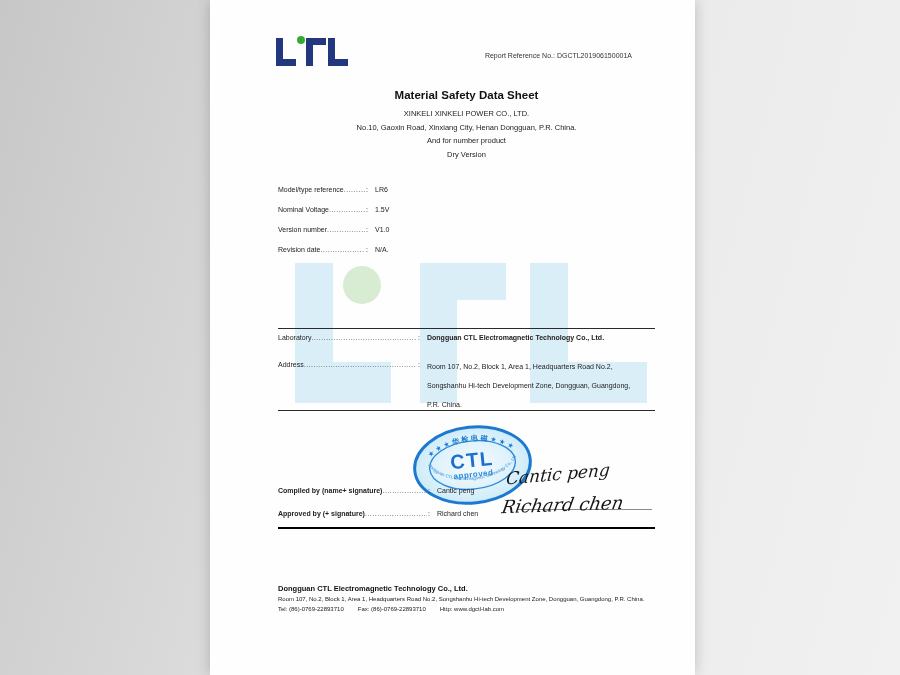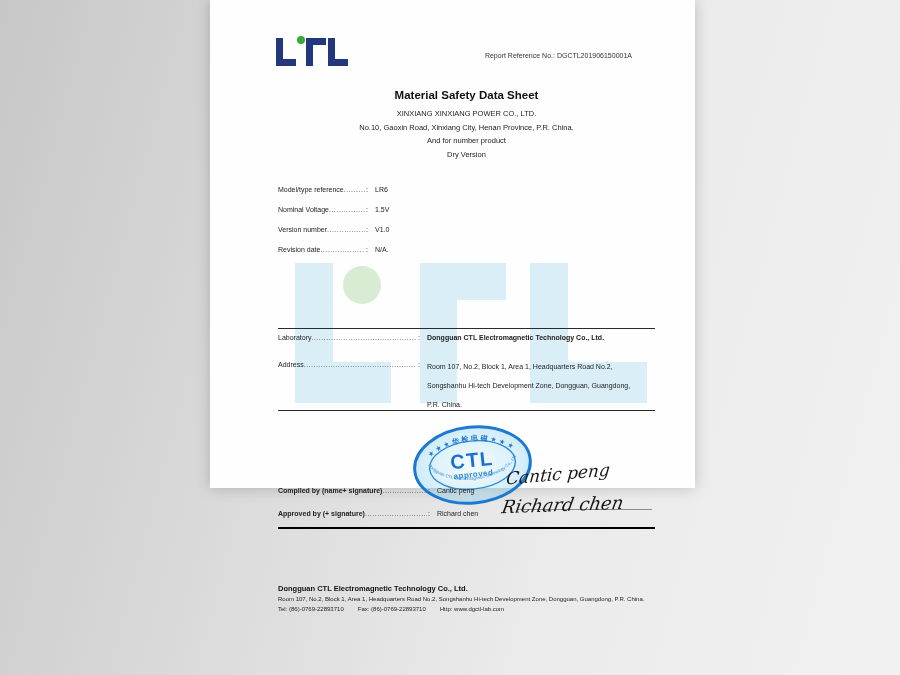--- a/index.html
+++ b/index.html
@@ -4,21 +4,21 @@
 <style>
   * { margin:0; padding:0; box-sizing:border-box; }
   html,body { width:900px; height:675px; overflow:hidden; }
   body {
     font-family: "Liberation Sans", sans-serif;
     background: linear-gradient(105deg, #c7c7c7 0%, #d0d0d0 15%, #dedede 40%, #ebebeb 65%, #f1f1f1 100%);
     position:relative;
     color:#1f1f1f;
   }
   .page {
-    position:absolute; left:210px; top:0; width:485px; height:488px;
+    position:absolute; left:210px; top:0; width:485px; height:675px;
     background:#fefefe;
     box-shadow: 0 0 14px rgba(0,0,0,0.20);
   }
   
   .wm { position:absolute; background:#daeef7; z-index:0; }
   .wm-dot { position:absolute; background:#d7ecd2; border-radius:50%; z-index:0; }
   
   .logo { position:absolute; left:66px; top:36px; width:72px; height:30px; z-index:2; }
   .logo .l1, .logo .l2 {
     position:absolute; top:2px; width:20px; height:28px;
@@ -94,22 +94,22 @@
     <div class="l1"></div>
     <div class="dot"></div>
     <div class="gamma"></div>
     <div class="l2"></div>
   </div>
 
   <div class="report-ref">Report Reference No.: DGCTL201906150001A</div>
 
   <div class="title-block">
     <div class="doc-title">Material Safety Data Sheet</div>
-    <p>XINXIANG XINXIANG POWER CO., LTD.</p>
-    <p>No.10, Gaoxin Road, Xinxiang City, Henan Province, P.R. China.</p>
+    <p>XINKELI XINKELI POWER CO., LTD.</p>
+    <p>No.10, Gaoxin Road, Xinxiang City, Henan Dongguan, P.R. China.</p>
     <p>And for number product</p>
     <p>Dry Version</p>
   </div>
 
   <div class="section-specs">
     <div class="frow">
       <span class="flwrap">
           <span class="flabel">Model/type reference</span>
           <span class="dots"></span>
           <span class="colon">:</span>

